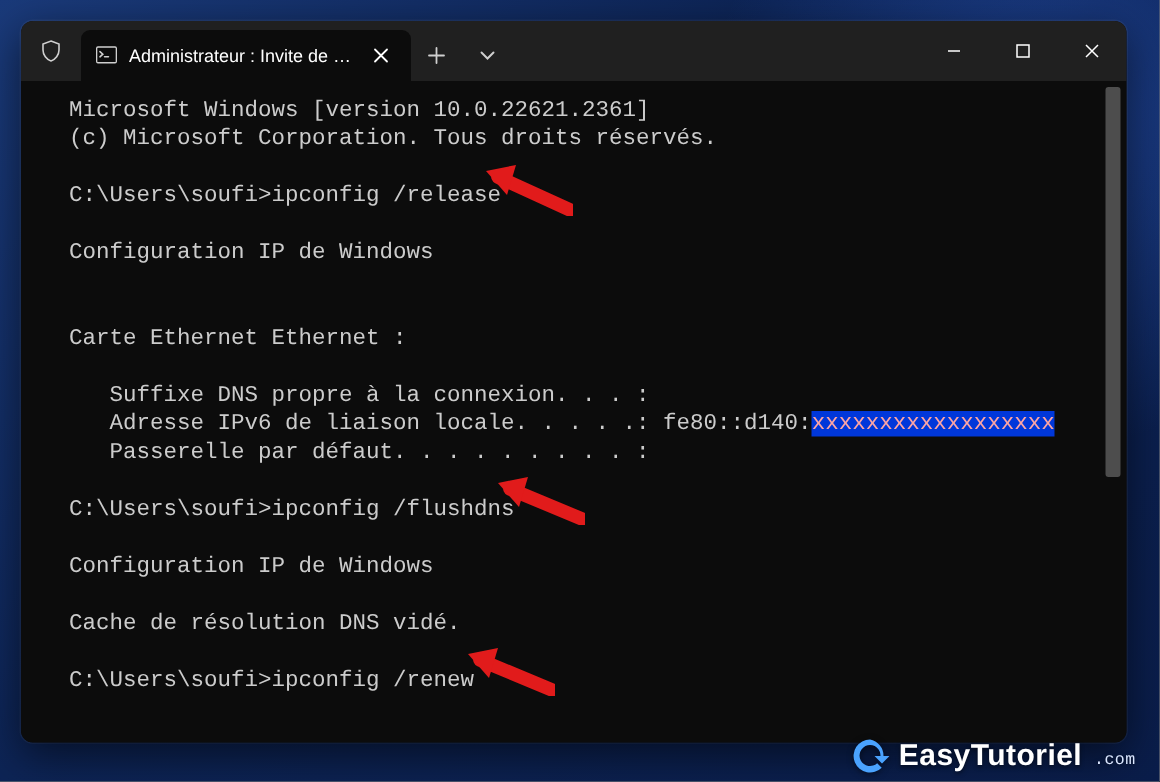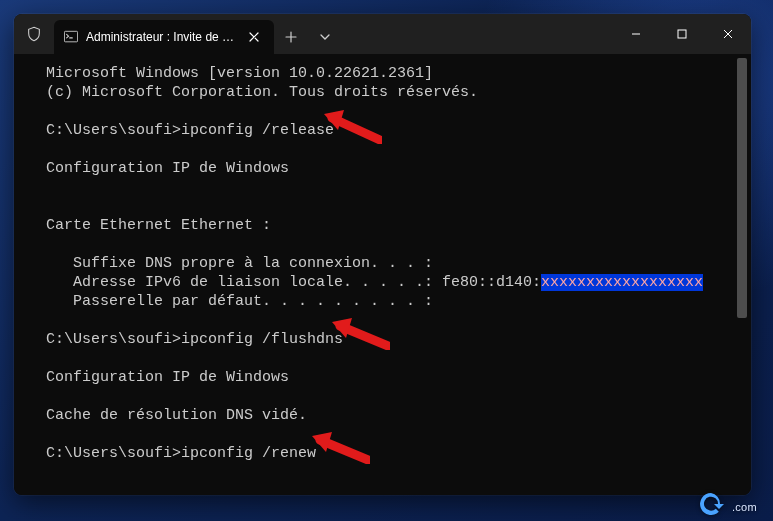--- a/index.html
+++ b/index.html
@@ -128,21 +128,21 @@
     display:flex;
     align-items:center;
     gap:6px;
     color:#ffffff;
     font-family: "Segoe UI", Arial, sans-serif;
     font-size:20px;
     font-weight:600;
     letter-spacing:0.3px;
     text-shadow: 0 1px 3px rgba(0,0,0,0.5);
   }
-  .watermark .dotcom { font-size:11px; color:#dbe7ff; font-weight:400; margin-left:2px; margin-top:6px;}
+  .watermark .dotcom { font-size:11px; color:#dbe7ff; font-weight:400; margin-left:2px; margin-top:6px;font-family:Liberation Mono, monospace;}
   .watermark svg { filter: drop-shadow(0 1px 2px rgba(0,0,0,0.5)); }
 </style>
 </head>
 <body>
 
 <div class="window">
 
   <div class="titlebar">
     <div class="shield-slot">
       <svg width="16" height="16" viewBox="0 0 24 24">
@@ -216,14 +216,15 @@
       <path d="M58 28 L10 8" stroke="#e11b1b" stroke-width="9" stroke-linecap="round"></path>
       <path d="M2 4 L22 0 L16 20 Z" fill="#e11b1b"></path>
     </svg>
   </div>
 </div>
 
 <div class="watermark">
   <svg width="26" height="26" viewBox="0 0 26 26">
     <path d="M13 2a11 11 0 1 0 7.8 18.8l-3-3A7 7 0 1 1 20 13h-4l5 5 5-5h-4A11 11 0 0 0 13 2z" fill="#4aa3ff"></path>
   </svg>
+  <span>EasyTutoriel</span>
   <span class="dotcom">.com</span>
 </div>
 
 </body></html>

